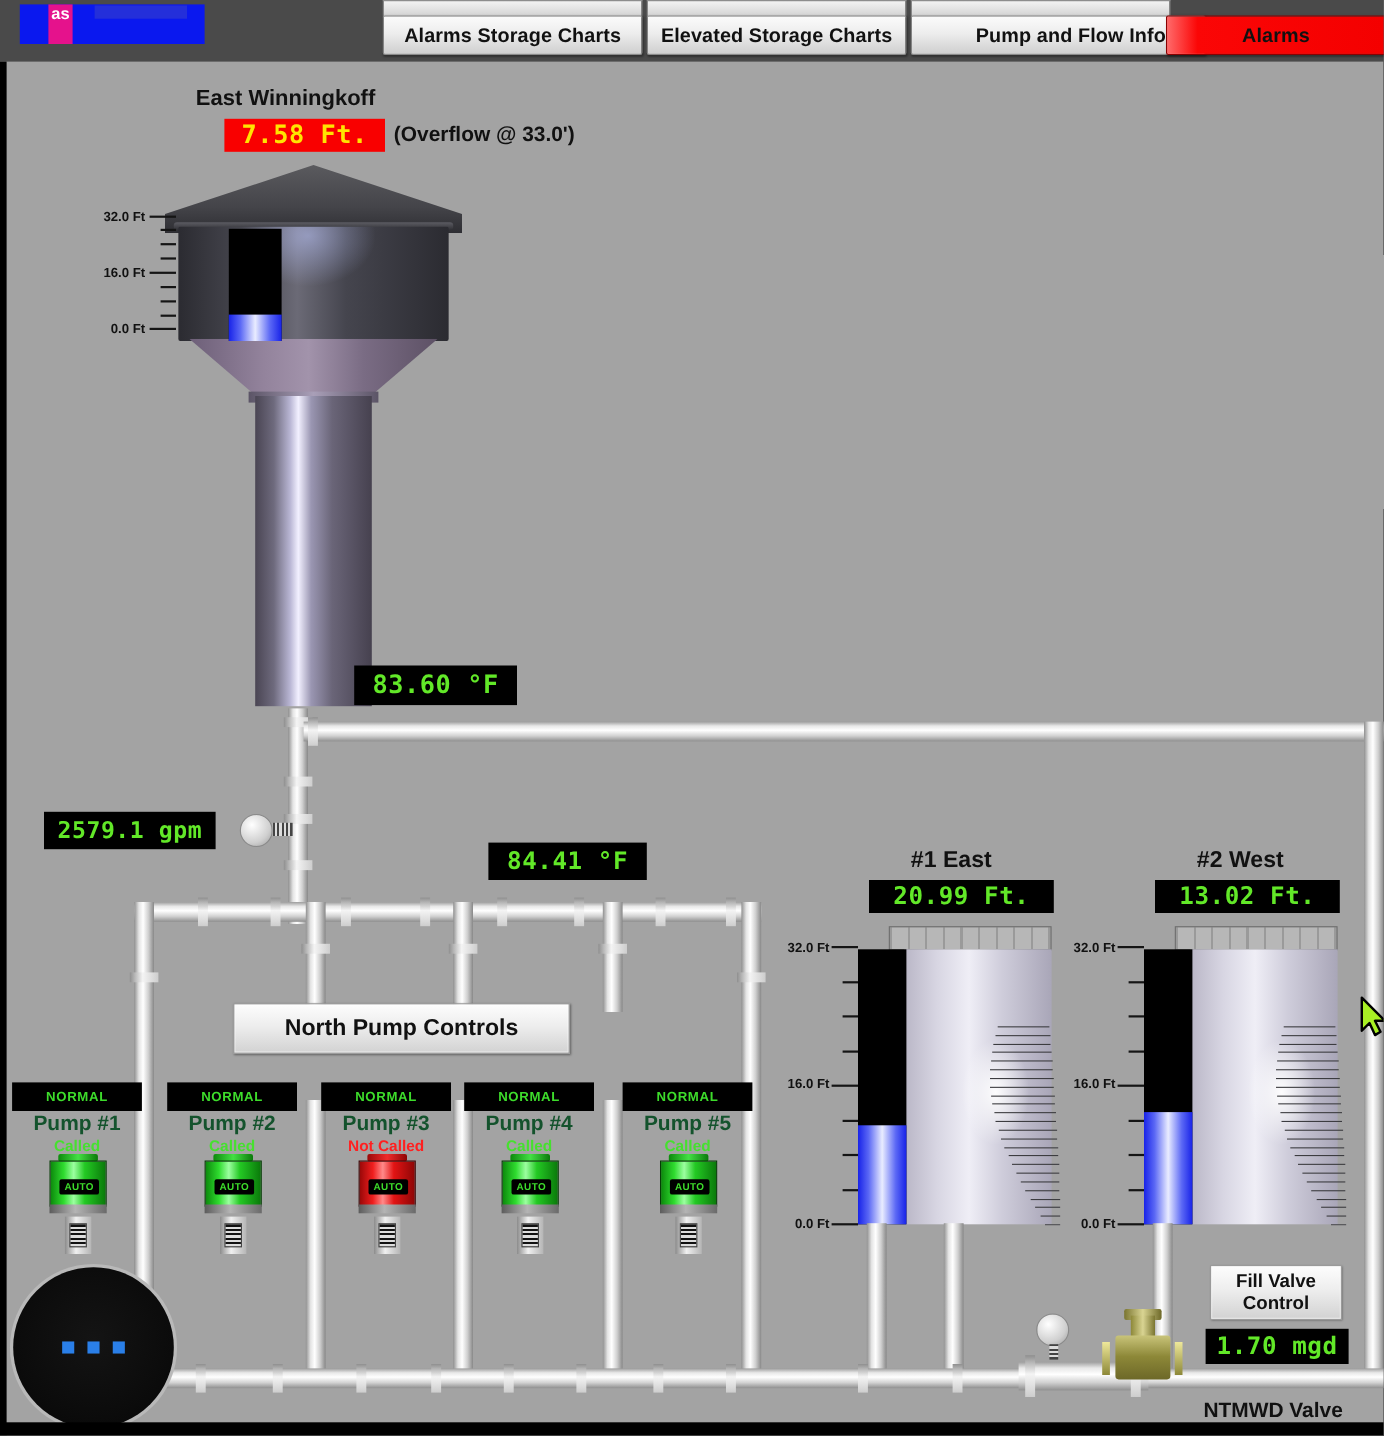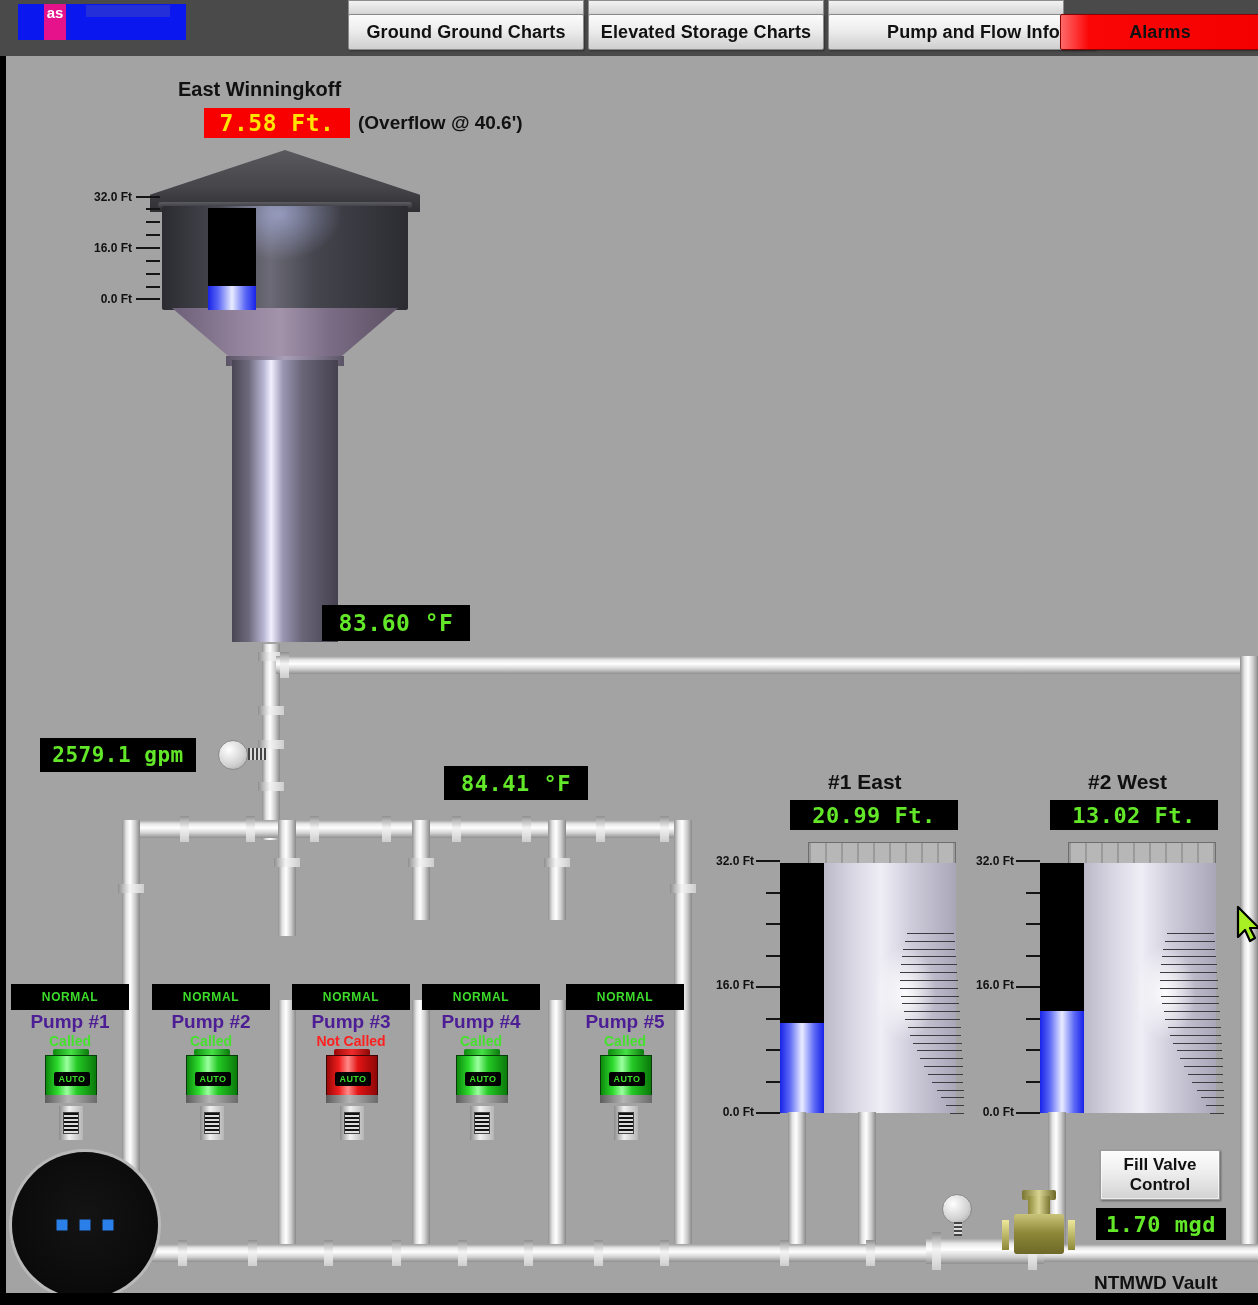--- a/index.html
+++ b/index.html
@@ -174,21 +174,21 @@
   .pump { position:absolute; width:120px; }
   .pump .statusbox {
     position:absolute; left:0; top:0; width:118px; height:26px;
     background:#000; color:#3ddc2b;
     font-size:12px; font-weight:bold; letter-spacing:.6px;
     display:flex; align-items:center; justify-content:center;
     font-family:"Liberation Sans", sans-serif;
   }
   .pump .pname {
     position:absolute; left:0; top:27px; width:118px;
-    text-align:center; font-size:19px; font-weight:bold; color:#4c1d95;
+    text-align:center; font-size:19px; font-weight:bold; color:#14532d;
   }
   .pump .called {
     position:absolute; left:0; top:49px; width:118px;
     text-align:center; font-size:14px; font-weight:bold;
   }
   .pump .called.on  { color:#46e02f; }
   .pump .called.off { color:#ff2020; }
   .pump .actuator {
     position:absolute; left:34px; top:65px; width:52px; height:58px;
   }
@@ -313,41 +313,41 @@
       <div class="ghost"></div>
       <div class="as">as</div>
     </div>
 
     <div id="tabstrip">
       <div class="tab-row-top" style="left:0;width:236px;"></div>
       <div class="tab-row-top" style="left:240px;width:236px;"></div>
       <div class="tab-row-top" style="left:480px;width:236px;"></div>
 
       <div class="tab" style="left:0;width:236px;">
-        <span>Ground Ground Charts</span>
+        <span>Alarms Storage Charts</span>
       </div>
       <div class="tab" style="left:240px;width:236px;">
         <span>Elevated Storage Charts</span>
       </div>
       <div class="tab" style="left:480px;width:268px;padding-left:23px;">
         <span>Pump and Flow Info</span>
       </div>
       <div class="tab alarm" style="left:712px;width:200px;">
         <span>Alarms</span>
       </div>
     </div>
   </div>
 
   <div id="leftband"></div>
 
   <div class="static-label" style="left:178px;top:78px;font-size:20px;">East Winningkoff</div>
 
   <div class="lcd red" style="left:204px;top:108px;width:146px;height:30px;font-size:23px;">7.58 Ft.</div>
 
-  <div class="static-label" style="left:358px;top:112px;font-size:19px;">(Overflow @ 40.6')</div>
+  <div class="static-label" style="left:358px;top:112px;font-size:19px;">(Overflow @ 33.0')</div>
 
   <div id="etank">
     <div class="roof"></div>
     <div class="shellTopRim"></div>
     <div class="shell"></div>
     <div class="cone"></div>
     <div class="riserTop"></div>
     <div class="riser"></div>
     <div class="gauge">
       <div class="gaugeFill" id="etankFill" style="height: 23.6875%;"></div>
@@ -408,20 +408,23 @@
   <div class="pipeV" style="left:548px;top:820px;height:100px;"></div>
   <div class="flangeV" style="left:274px;top:858px;"></div>
   <div class="flangeV" style="left:408px;top:858px;"></div>
   <div class="flangeV" style="left:544px;top:858px;"></div>
 
   <div class="pipeV" style="left:122px;top:1000px;height:252px;"></div>
   <div class="pipeV" style="left:278px;top:1000px;height:252px;"></div>
   <div class="pipeV" style="left:412px;top:1000px;height:252px;"></div>
   <div class="pipeV" style="left:548px;top:1000px;height:252px;"></div>
 
+  <div class="btn3d" style="left:212px;top:912px;width:306px;height:46px;font-size:21px;">
+    <span>North Pump Controls</span>
+  </div>
 
   <div class="pump green" id="pump0" style="left:11px;top:984px;">
     <div class="statusbox">NORMAL</div>
     <div class="pname">Pump #1</div>
     <div class="called on">Called</div>
     <div class="actuator">
       <div class="act-cap"></div>
       <div class="act-body">
         <div class="auto">AUTO</div>
       </div>
@@ -626,21 +629,21 @@
     <div class="vbody"></div>
   </div>
 
   <div class="btn3d" style="left:1100px;top:1150px;width:120px;height:50px;font-size:17px;flex-direction:column;line-height:20px;">
     <span>Fill Valve</span>
     <span>Control</span>
   </div>
 
   <div class="lcd" style="left:1096px;top:1208px;width:130px;height:32px;font-size:22px;">1.70 mgd</div>
 
-  <div class="static-label" style="left:1094px;top:1272px;font-size:19px;">NTMWD Vault</div>
+  <div class="static-label" style="left:1094px;top:1272px;font-size:19px;">NTMWD Valve</div>
 
   <div id="overlay">
     <div class="dots">
       <i></i>
         <i></i>
         <i></i>
     </div>
   </div>
 
   <div id="cursor">

